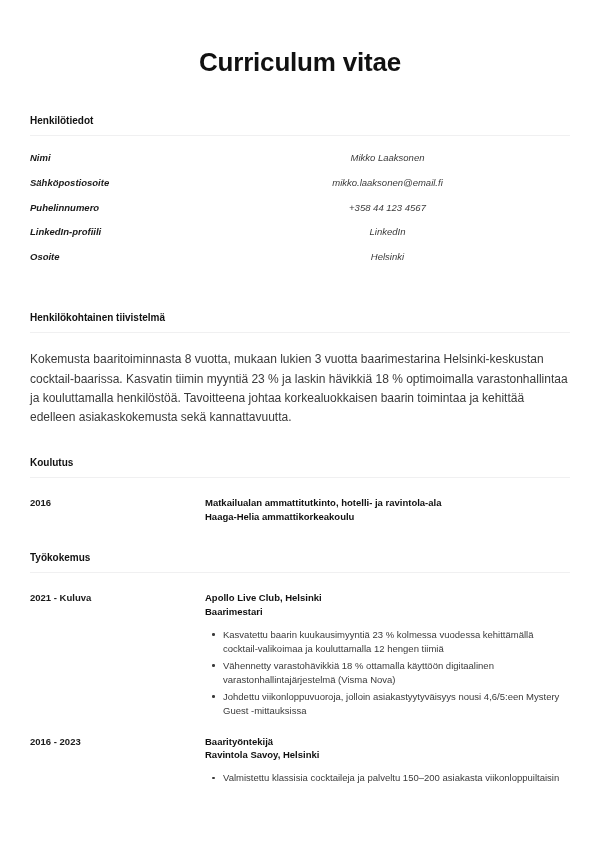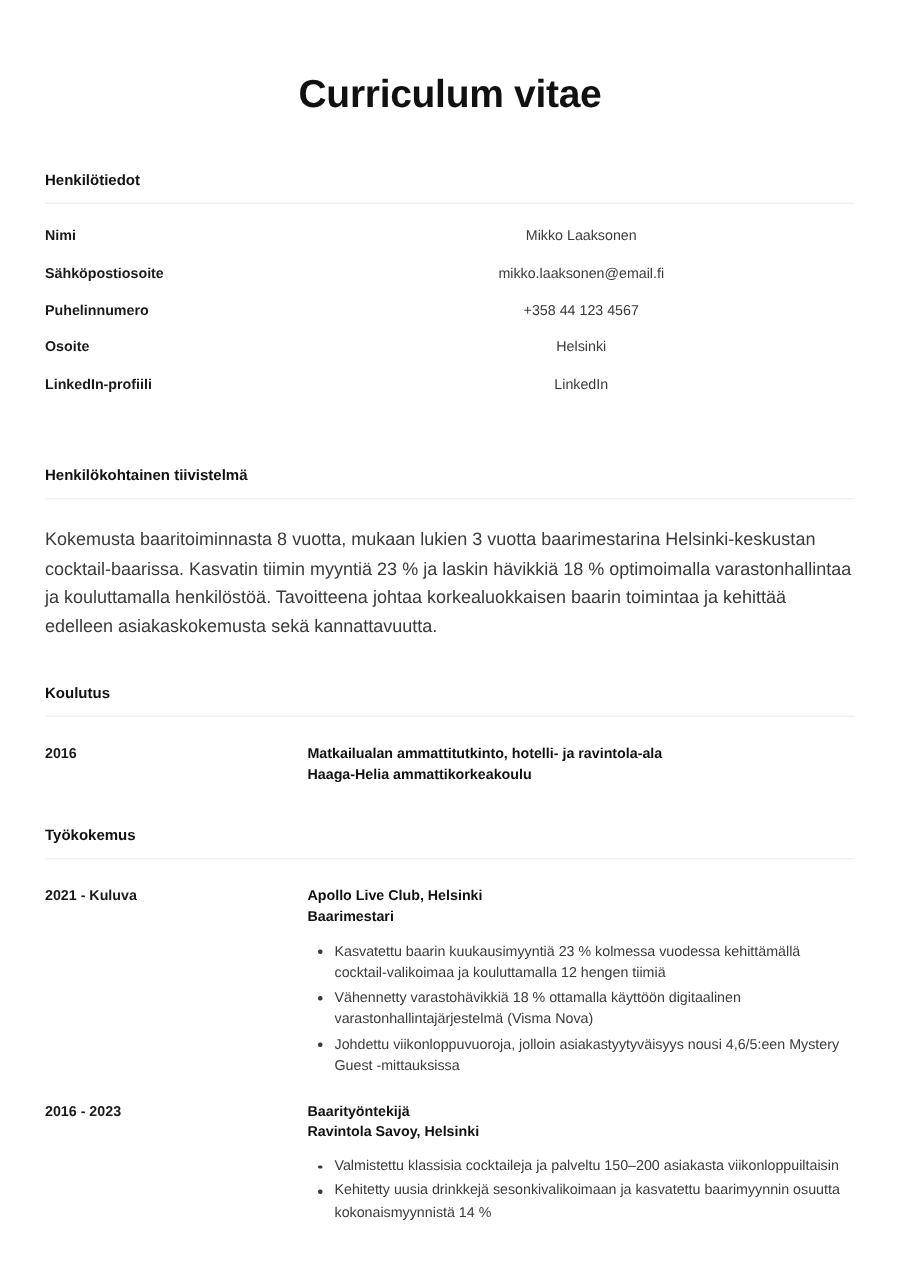--- a/index.html
+++ b/index.html
@@ -70,21 +70,21 @@
   .row-value {
     flex: 1 1 auto;
     font-size: 9.5px;
     color: #3a3a3a;
     line-height: 1.35;
     text-align: center;
   }
 
   
   #personal-rows .row { margin-bottom: 0; padding: 6px 0; }
-  #personal-rows { margin-top: 10px; }
+  #personal-rows { margin-top: 10px; font-style: italic; }
 
   
   .summary-text {
     font-size: 12px;
     color: #3a3a3a;
     line-height: 1.62;
     margin: 17px 0 0 0;
   }
 
   
@@ -164,27 +164,27 @@
         <div class="row-label">Sähköpostiosoite</div>
         <div class="row-value">mikko.laaksonen@email.fi</div>
       </div>
 
       <div class="row">
         <div class="row-label">Puhelinnumero</div>
         <div class="row-value">+358 44 123 4567</div>
       </div>
 
       <div class="row">
+        <div class="row-label">LinkedIn-profiili</div>
+        <div class="row-value">LinkedIn</div>
+      </div>
+
+      <div class="row">
         <div class="row-label">Osoite</div>
         <div class="row-value">Helsinki</div>
-      </div>
-
-      <div class="row">
-        <div class="row-label">LinkedIn-profiili</div>
-        <div class="row-value">LinkedIn</div>
       </div>
 
     </div>
   </section>
 
   <section class="section" id="section-summary">
     <h2 class="section-heading">Henkilökohtainen tiivistelmä</h2>
     <hr class="section-rule">
     <p class="summary-text">Kokemusta baaritoiminnasta 8 vuotta, mukaan lukien 3 vuotta baarimestarina Helsinki-keskustan cocktail-baarissa. Kasvatin tiimin myyntiä 23 % ja laskin hävikkiä 18 % optimoimalla varastonhallintaa ja kouluttamalla henkilöstöä. Tavoitteena johtaa korkealuokkaisen baarin toimintaa ja kehittää edelleen asiakaskokemusta sekä kannattavuutta.</p>
   </section>
@@ -221,21 +221,20 @@
         </div>
       </div>
 
       <div class="entry">
         <div class="entry-period">2016 - 2023</div>
         <div class="entry-body">
           <div class="entry-line">Baarityöntekijä</div>
           <div class="entry-line">Ravintola Savoy, Helsinki</div>
           <ul class="bullets">
             <li>Valmistettu klassisia cocktaileja ja palveltu 150–200 asiakasta viikonloppuiltaisin</li>
-            <li>Kehitetty uusia drinkkejä sesonkivalikoimaan ja kasvatettu baarimyynnin osuutta kokonaismyynnistä 14 %</li>
           </ul>
         </div>
       </div>
 
     </div>
   </section>
 
 </div>
 
 </body></html>

